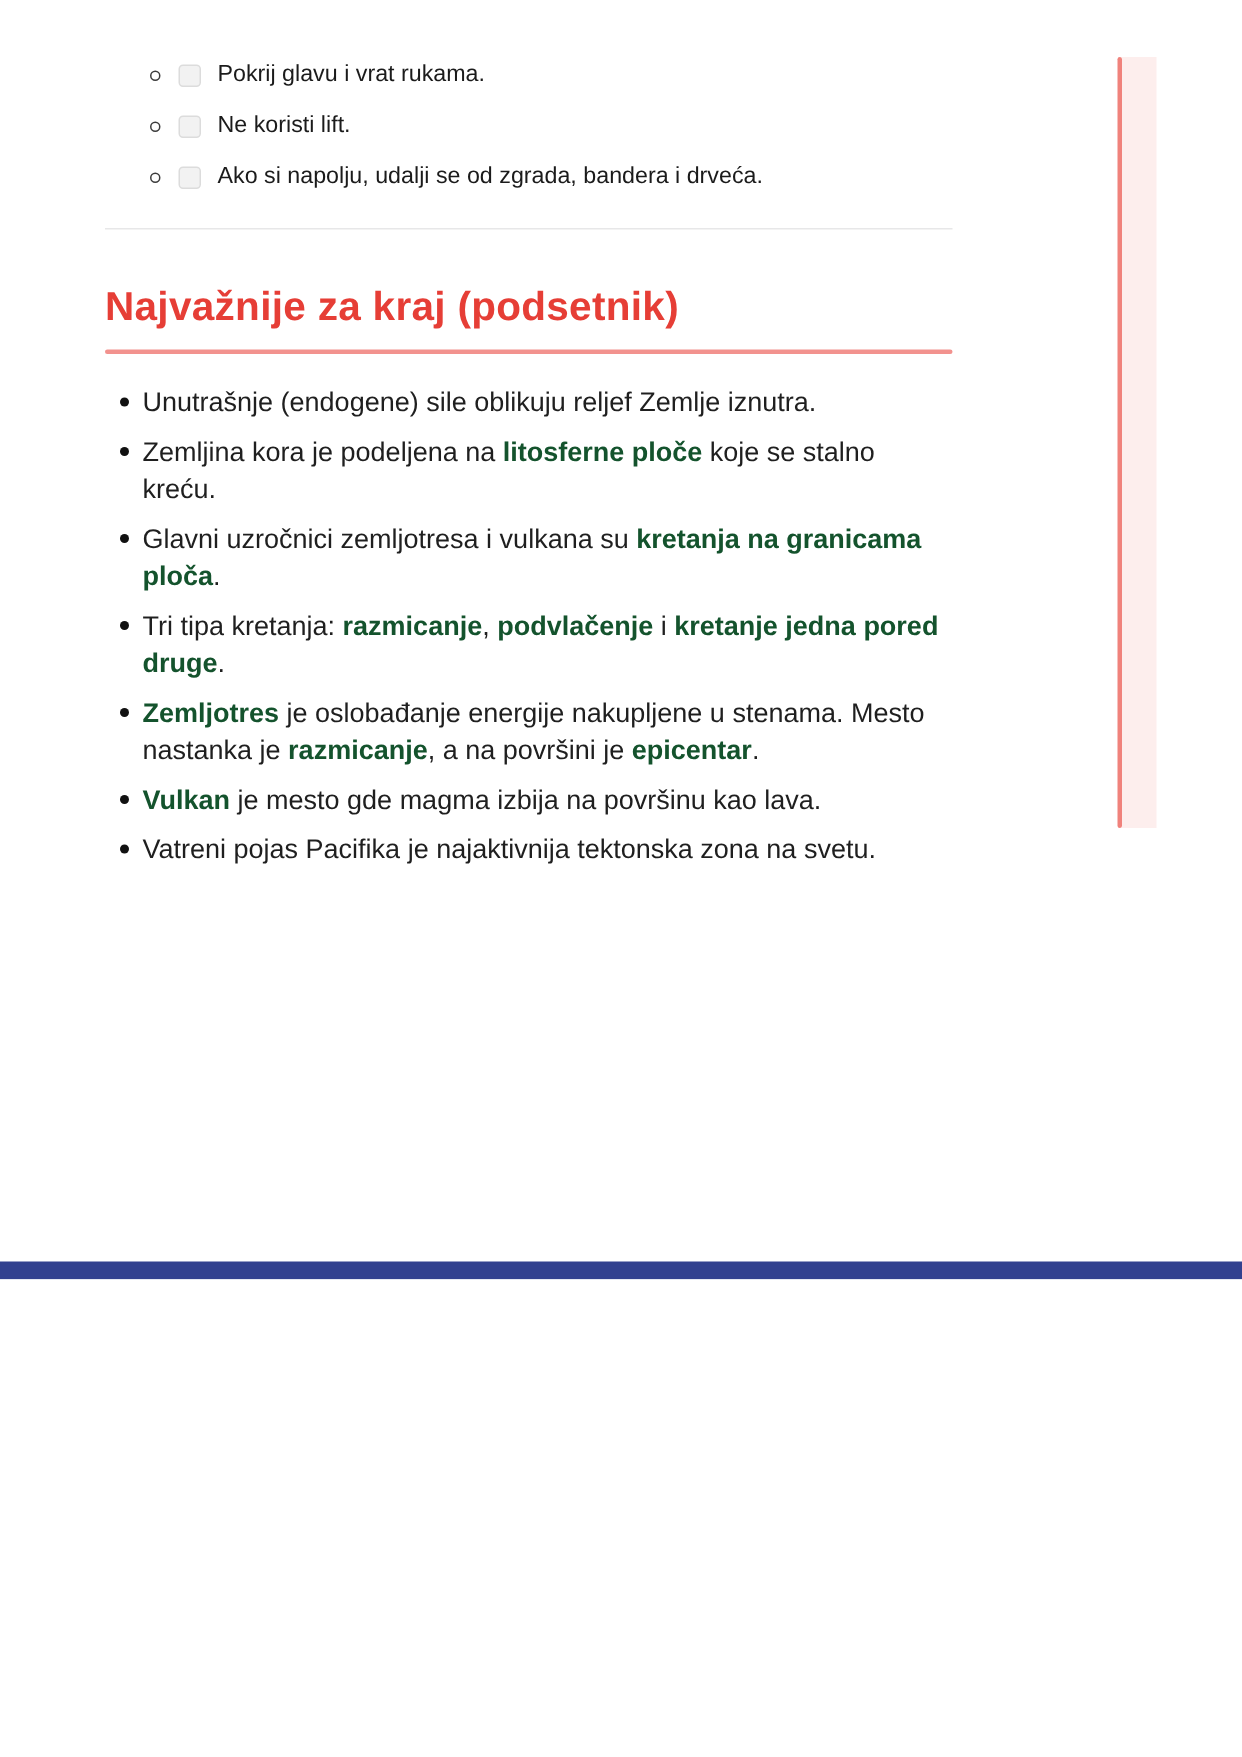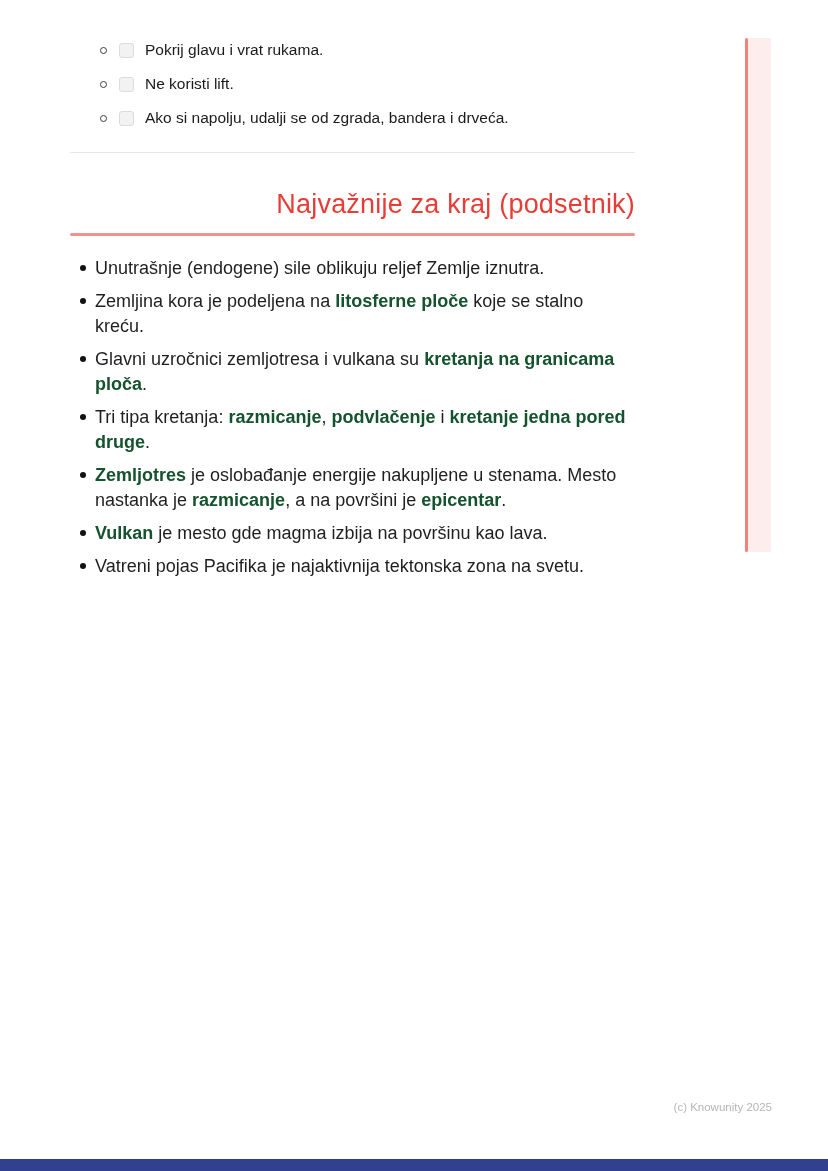--- a/index.html
+++ b/index.html
@@ -1,20 +1,20 @@
 <!DOCTYPE html>
 <html style="--accent-red: #e63e36; --underline-red: #f2928e; --track-pink: #fdeeed; --thumb-red: #f0827c; --bottom-bar-blue: #32418f; --footer-gray: #b6b6b6;"><head>
 <meta charset="utf-8">
 <style>
   * { margin: 0; padding: 0; box-sizing: border-box; }
   html, body { background: #ffffff; }
   .page {
     position: relative;
     width: 828px;
-    height: 1171px;
+    height: 853px;
     background: #ffffff;
     overflow: hidden;
     font-family: "Liberation Sans", sans-serif;
     color: #1c1c1c;
   }
   .content {
     position: absolute;
     left: 70px;
     top: 0;
     width: 565px;
@@ -56,24 +56,23 @@
   .divider {
     border: none;
     border-top: 1px solid #e7e7e8;
     margin-top: 24px;
     width: 100%;
   }
 
   .title {
     margin-top: 36px;
     font-size: 27px;
-    font-weight: 400;
+    font-weight: 700;
     letter-spacing: 0.2px;
     color: var(--accent-red, #e63e36);
-    text-align: right;
   }
   .title-underline {
     margin-top: 13px;
     width: 100%;
     height: 3px;
     border-radius: 2px;
     background: var(--underline-red, #f2928e);
   }
 
   

